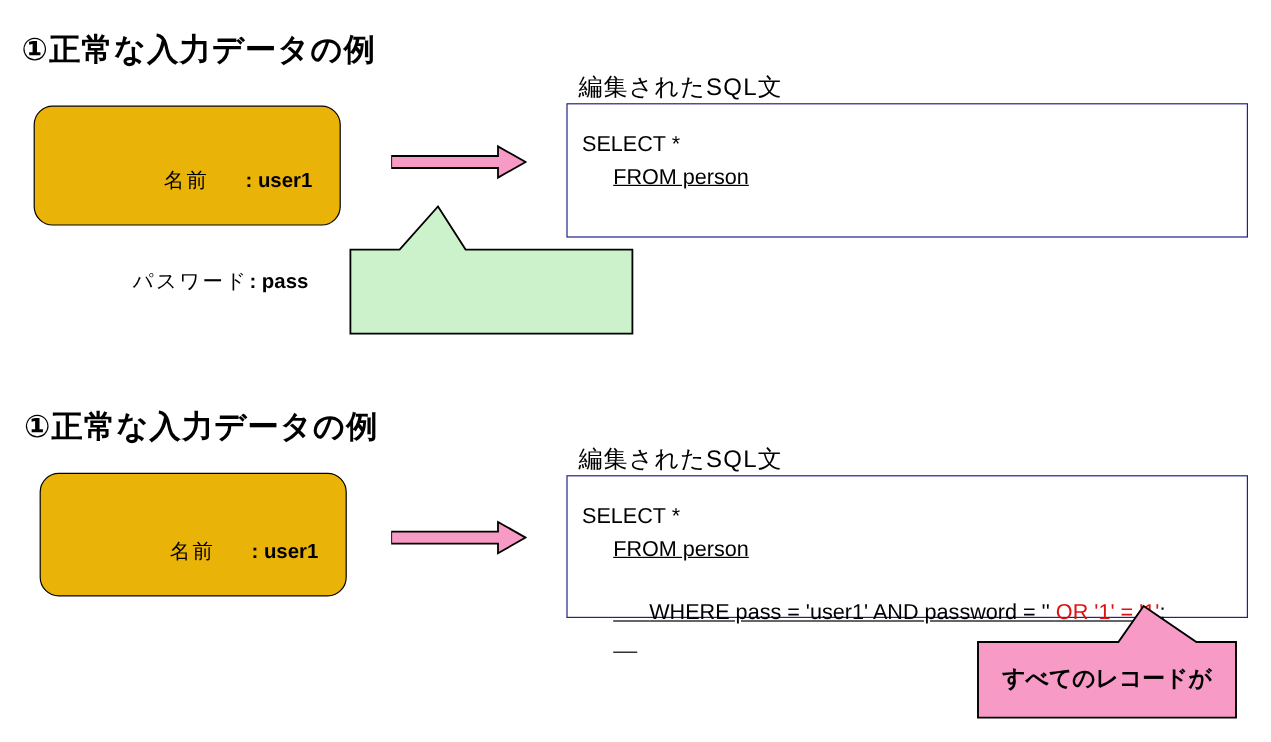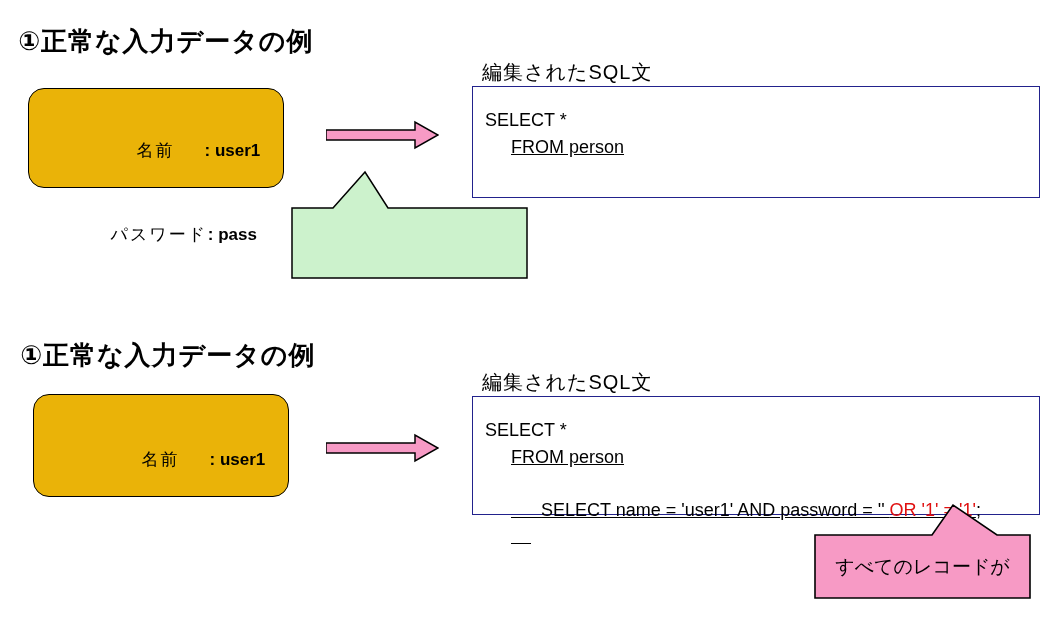--- a/index.html
+++ b/index.html
@@ -27,21 +27,21 @@
     padding:20px 0 0 12px;
   }
   .sql-line{font-size:18px;line-height:26.5px;white-space:pre;}
   .sql-indent{margin-left:26px;text-decoration:underline;}
   .sql-red{color:#E01010;}
   .note-text{
     display:flex;flex-direction:column;align-items:center;justify-content:center;
     text-align:center;
   }
   .note-green-text{font-size:17px;line-height:24px;letter-spacing:1px;white-space:pre;}
-  .note-pink-text{font-size:19px;font-weight:normal;line-height:25px;white-space:pre;}
+  .note-pink-text{font-size:19px;font-weight:bold;line-height:25px;white-space:pre;}
   svg{display:block;}
 </style>
 </head>
 <body>
 
 <div id="canvas">
 
   <div class="abs section-title" style="left:18px;top:24px;">①正常な入力データの例</div>
 
   <div class="abs input-box" style="left:28px;top:88px;width:256px;height:100px;">
@@ -85,21 +85,21 @@
   <svg class="abs" style="left:326px;top:433px;" width="113" height="30" viewBox="0 0 113 30">
     <polygon points="0,10 89,10 89,2 112,15 89,28 89,20 0,20" stroke="#000" stroke-width="1.5" fill="#F79AC5"></polygon>
   </svg>
 
   <div class="abs sql-caption" style="left:482px;top:369px;">編集されたSQL文</div>
 
   <div class="abs sql-box" style="left:472px;top:396px;width:568px;height:119px;">
     <div class="sql-line">SELECT *</div>
     <div class="sql-line sql-indent">FROM person</div>
     <div class="sql-line sql-indent">
-      <span>SELECT name = 'user1' AND password = '' </span><span class="sql-red">OR '1' = '1'</span><span>;</span>
+      <span>WHERE pass = 'user1' AND password = '' </span><span class="sql-red">OR '1' = '1'</span><span>;</span>
     </div>
   </div>
 
   <svg class="abs" style="left:813px;top:503px;" width="219" height="97" viewBox="0 0 219 97">
     <polygon points="2,32 119,32 140,2 184,32 217,32 217,95 2,95" stroke="#000" stroke-width="1.6" fill="#F79AC5"></polygon>
   </svg>
   <div class="abs note-text" style="left:815px;top:535px;width:215px;height:63px;">
     <div class="note-pink-text">すべてのレコードが</div>
   </div>
 

